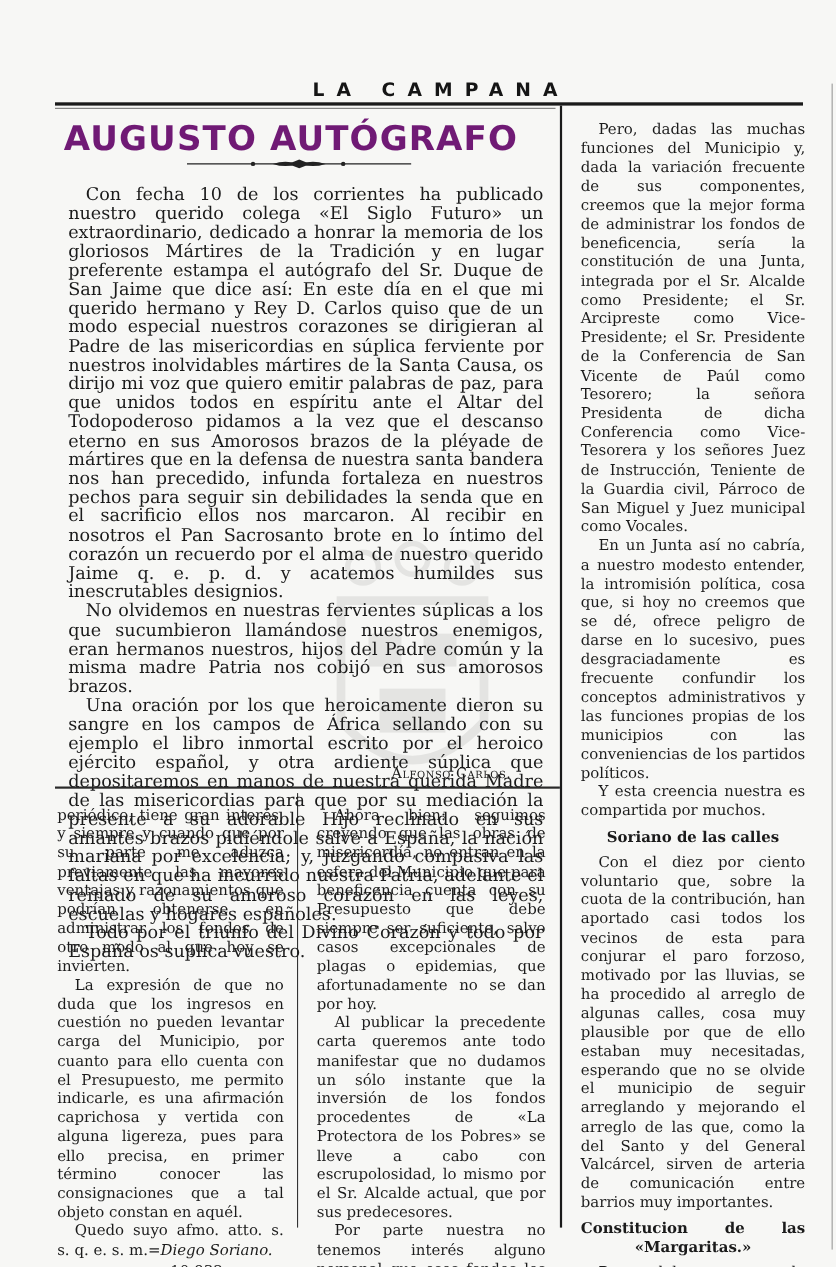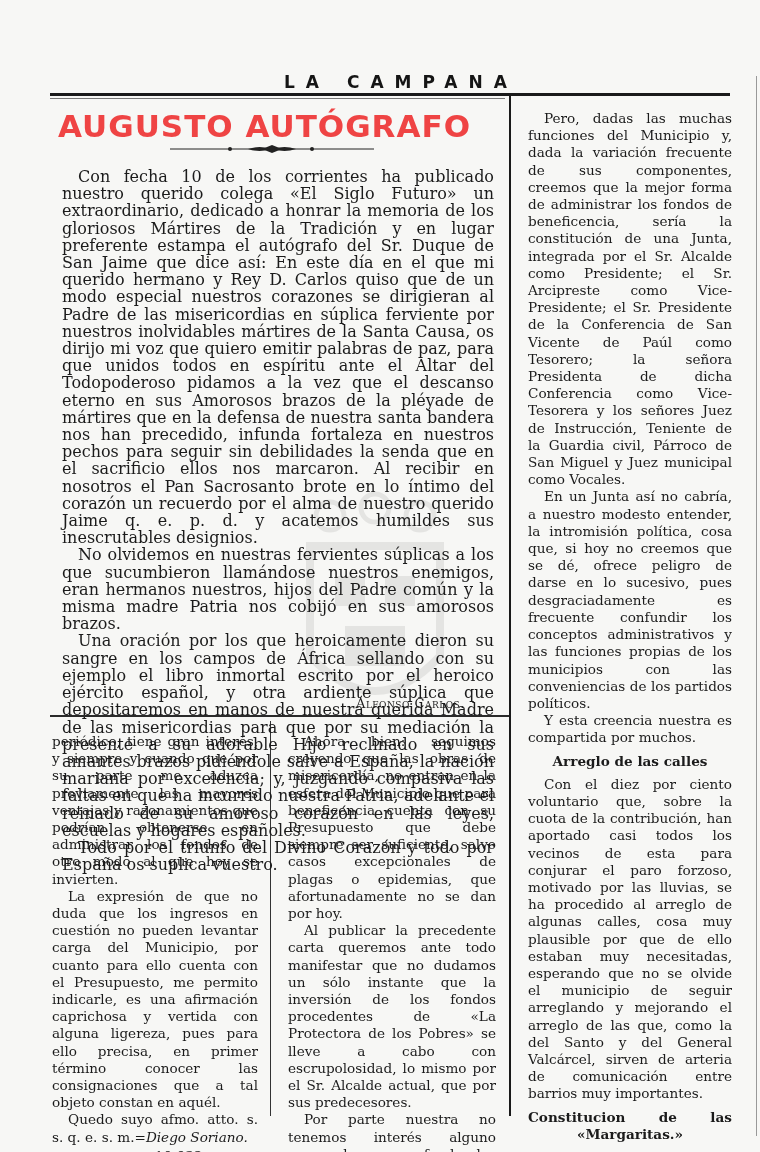--- a/index.html
+++ b/index.html
@@ -22,21 +22,21 @@
   
   .vrule { position: absolute; background: #1a1a1a; width: 2px; }
   .vr-right { left: 509px; top: 80px; height: 1020px; }
   .vr-mid { left: 270px; top: 705px; height: 395px; width: 1px; background: #333; }
   .vr-edge { left: 756px; top: 60px; height: 1060px; width: 1px; background: #999; }
 
   
   .headline {
     position: absolute; left: 58px; top: 92px; width: 430px;
     font-family: "DejaVu Sans", sans-serif; font-weight: bold;
-    font-size: 31px; letter-spacing: 1px; color: #ef4444; white-space: nowrap;
+    font-size: 31px; letter-spacing: 1px; color: #701a75; white-space: nowrap;
   }
   .ornament { position: absolute; left: 170px; top: 128px; width: 204px; height: 10px; }
 
   .art-body {
     position: absolute; left: 62px; top: 152px; width: 432px;
     font-size: 16px; line-height: 17.2px; text-align: justify;
     hyphens: manual;
   }
   .art-body p { margin: 0; text-indent: 0; }
   .art-body p.ind { text-indent: 16px; }
@@ -125,21 +125,21 @@
   <div class="col col-b">
     <p class="ind">Ahora bien: seguimos creyendo que las obras de misericordía, no entran en la esfera del Municipio que para beneficencia cuenta con su Presupuesto que debe siempre ser suficiente, salvo casos excepcionales de plagas o epidemias, que afortunadamente no se dan por hoy.</p>
     <p class="ind">Al publicar la precedente carta queremos ante todo manifestar que no dudamos un sólo instante que la inversión de los fondos procedentes de «La Protectora de los Pobres» se lleve a cabo con escrupolosidad, lo mismo por el Sr. Alcalde actual, que por sus predecesores.</p>
     <p class="ind">Por parte nuestra no tenemos interés alguno personal que esos fondos los administre el Municipio o los administre otra persona física o moral.</p>
   </div>
 
   <div class="col col-c">
     <p class="ind">Pero, dadas las muchas funciones del Municipio y, dada la variación frecuente de sus componentes, creemos que la mejor forma de administrar los fondos de beneficencia, sería la constitución de una Junta, integrada por el Sr. Alcalde como Presidente; el Sr. Arcipreste como Vice-Presidente; el Sr. Presidente de la Conferencia de San Vicente de Paúl como Tesorero; la señora Presidenta de dicha Conferencia como Vice-Tesorera y los señores Juez de Instrucción, Teniente de la Guardia civil, Párroco de San Miguel y Juez municipal como Vocales.</p>
     <p class="ind">En un Junta así no cabría, a nuestro modesto entender, la intromisión política, cosa que, si hoy no creemos que se dé, ofrece peligro de darse en lo sucesivo, pues desgraciadamente es frecuente confundir los conceptos administrativos y las funciones propias de los municipios con las conveniencias de los partidos políticos.</p>
     <p class="ind">Y esta creencia nuestra es compartida por muchos.</p>
-    <p class="subhead">Arreglo de las calles</p>
+    <p class="subhead">Soriano de las calles</p>
     <p class="ind">Con el diez por ciento voluntario que, sobre la cuota de la contribución, han aportado casi todos los vecinos de esta para conjurar el paro forzoso, motivado por las lluvias, se ha procedido al arreglo de algunas calles, cosa muy plausible por que de ello estaban muy necesitadas, esperando que no se olvide el municipio de seguir arreglando y mejorando el arreglo de las que, como la del Santo y del General Valcárcel, sirven de arteria de comunicación entre barrios muy importantes.</p>
     <p class="subhead subhead2">Constitucion de las «Margaritas.»</p>
     <p class="ind">Para laborar por la Religión y la Patria se ha constituido la asociación de las «Margaritas» o mujeres tradicionalistas. Las que deseen asociarse pueden avisarlo a nuestra colaboradora Srta. Anita Arnao.</p>
 
   </div>
 
   <div class="footer">Ayuntamiento de Murcia. (Campana, La (Mula) 13-03-1932. Página 8)</div>
 </div>
 
 </body></html>

